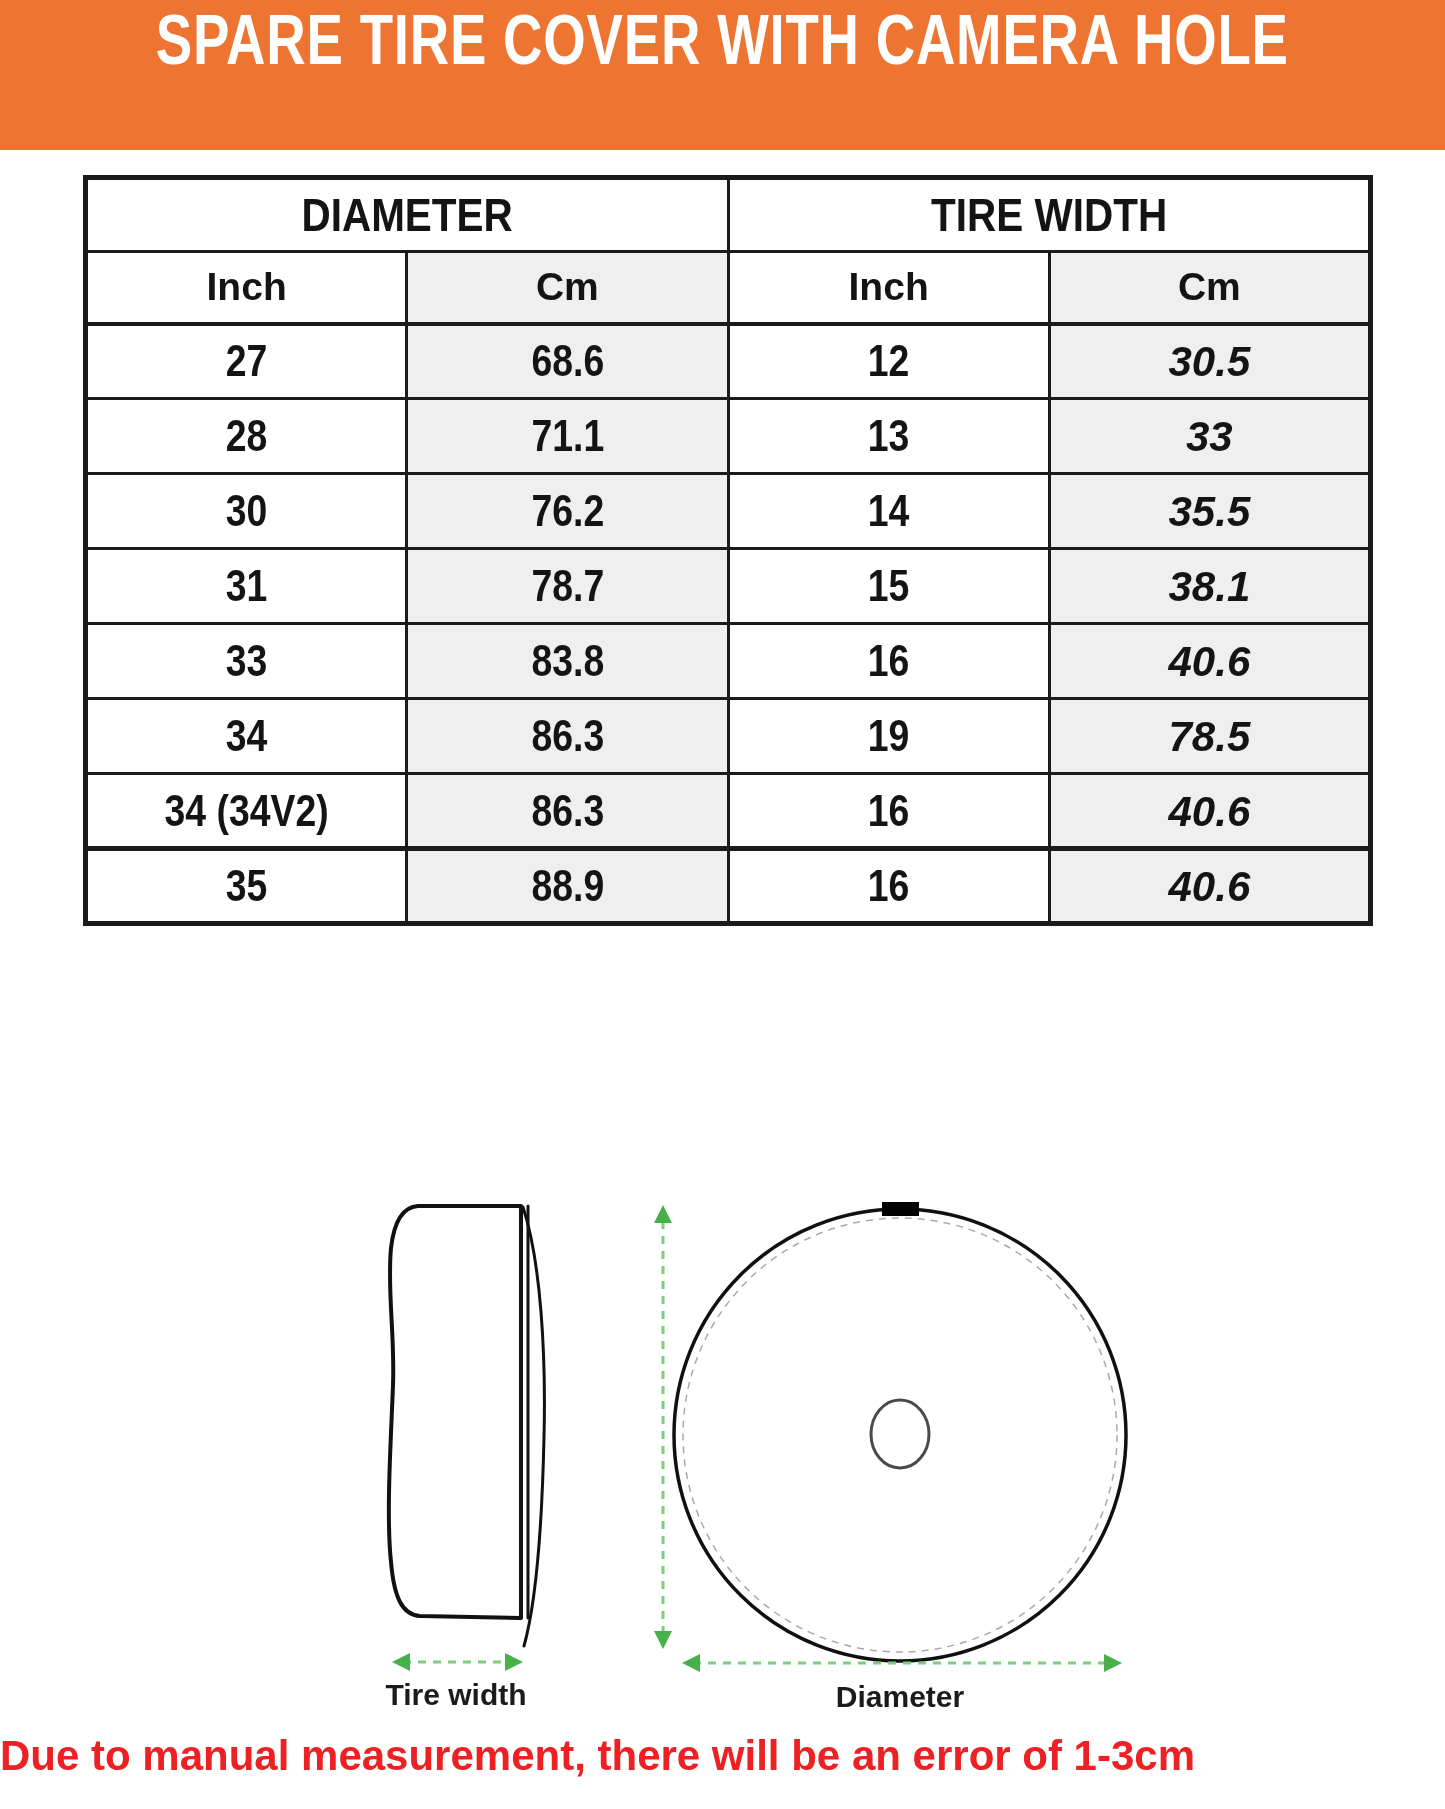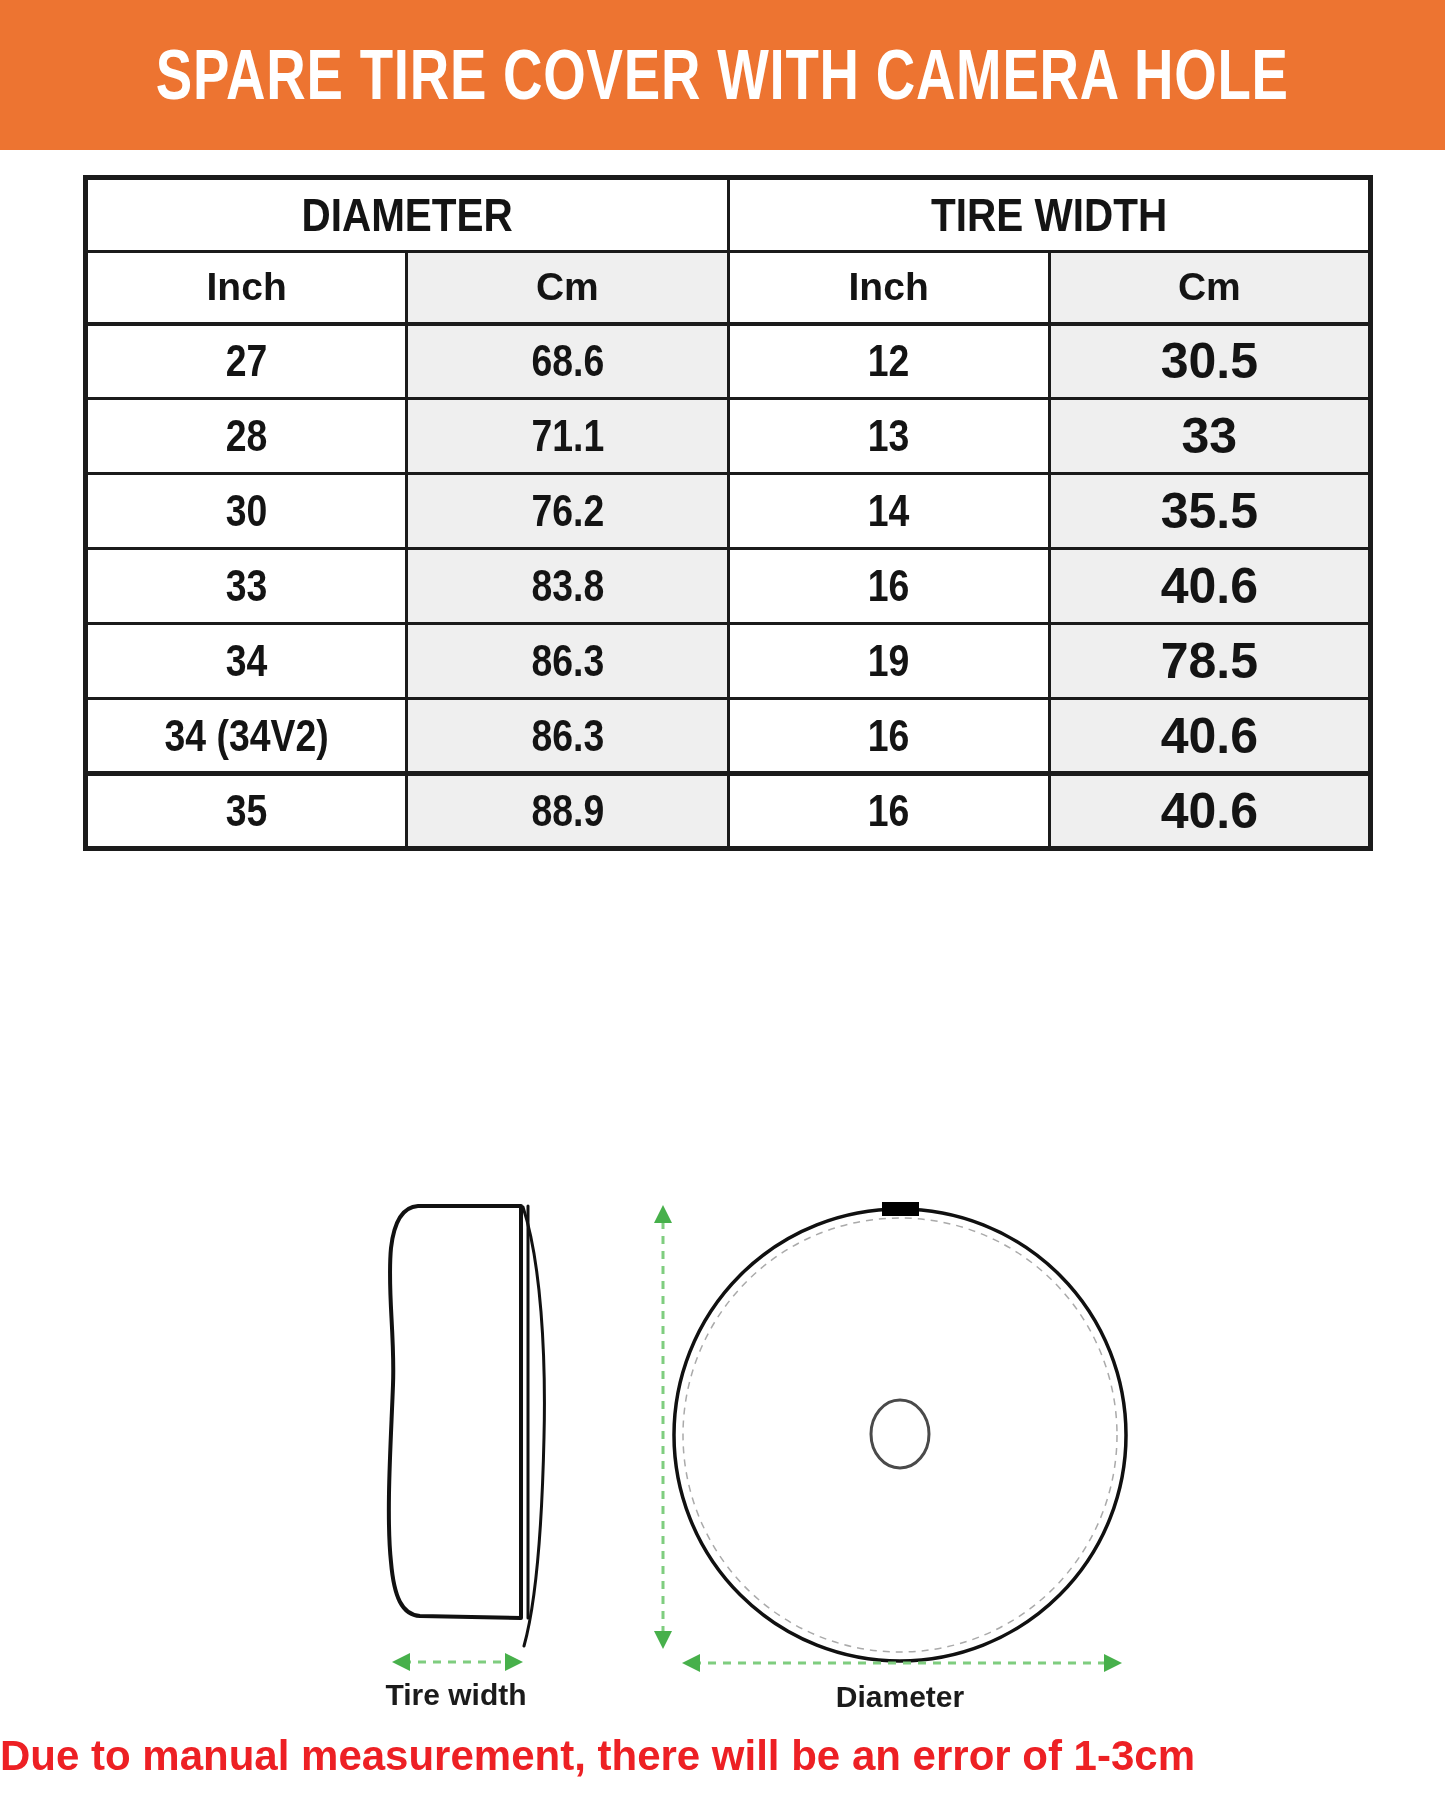--- a/index.html
+++ b/index.html
@@ -16,21 +16,21 @@
     position:relative;
     background:#ffffff;
     font-family:"Liberation Sans", sans-serif;
     color:#141414;
     overflow:hidden;
   }
   
   .banner{
     position:absolute;left:0;top:0;width:1445px;height:150px;
     background:var(--banner-bg);
-    display:flex;align-items:center;justify-content:center;
+    display:flex;justify-content:center;
   }
   .banner-title{
     color:#ffffff;font-weight:700;font-size:70px;letter-spacing:1px;
     display:inline-block;transform:scaleX(0.78);transform-origin:center;
     white-space:nowrap;
   }
   
   .size-table{
     position:absolute;left:83px;top:175px;width:1290px;
     border-collapse:collapse;table-layout:fixed;
@@ -40,21 +40,21 @@
     border:3px solid var(--border-dark);
     text-align:center;vertical-align:middle;padding:0;
     font-weight:700;color:#141414;
   }
   .row-group th{height:74px;font-size:46px;background:#ffffff;}
   .row-sub th{height:72px;font-size:39px;border-bottom-width:4px;}
   .size-table tbody td{height:75px;font-size:44px;text-align:center;}
   .size-table tbody tr.last td{border-top-width:5px;}
   .gray{background:var(--cell-gray);}
   .cond{display:inline-block;transform:scaleX(0.85);transform-origin:center;white-space:nowrap;}
-  .geo{display:inline-block;font-size:50px;white-space:nowrap;}
+  .geo{display:inline-block;font-size:42px;white-space:nowrap;font-style:italic;}
   .grp{display:inline-block;transform:scaleX(0.88);transform-origin:center;white-space:nowrap;}
   
   .diagram-svg{position:absolute;left:0;top:0;width:1445px;height:1809px;}
   .outline{stroke:#111111;stroke-width:4;fill:#ffffff;stroke-linejoin:round;stroke-linecap:round;}
   .thinline{stroke:#111111;stroke-width:3;fill:none;stroke-linecap:round;}
   .dash{stroke:var(--arrow-green-light);stroke-width:3;stroke-dasharray:8 7;fill:none;}
   .head{fill:var(--arrow-green);}
   .dashed-circle{stroke:#aaaaaa;stroke-width:1.5;stroke-dasharray:7 6;fill:none;}
   .center-hole{stroke:#4a4a4a;stroke-width:3;fill:none;}
   .diag-label{font-family:"Liberation Sans",sans-serif;font-weight:700;font-size:30px;fill:#1b1b1b;}
@@ -102,20 +102,26 @@
         <td><span class="cond">28</span></td>
         <td class="gray"><span class="cond">71.1</span></td>
         <td><span class="cond">13</span></td>
         <td class="gray"><span class="geo">33</span></td>
       </tr>
       <tr>
         <td><span class="cond">30</span></td>
         <td class="gray"><span class="cond">76.2</span></td>
         <td><span class="cond">14</span></td>
         <td class="gray"><span class="geo">35.5</span></td>
+      </tr>
+      <tr>
+        <td><span class="cond">31</span></td>
+        <td class="gray"><span class="cond">78.7</span></td>
+        <td><span class="cond">15</span></td>
+        <td class="gray"><span class="geo">38.1</span></td>
       </tr>
       <tr>
         <td><span class="cond">33</span></td>
         <td class="gray"><span class="cond">83.8</span></td>
         <td><span class="cond">16</span></td>
         <td class="gray"><span class="geo">40.6</span></td>
       </tr>
       <tr>
         <td><span class="cond">34</span></td>
         <td class="gray"><span class="cond">86.3</span></td>

